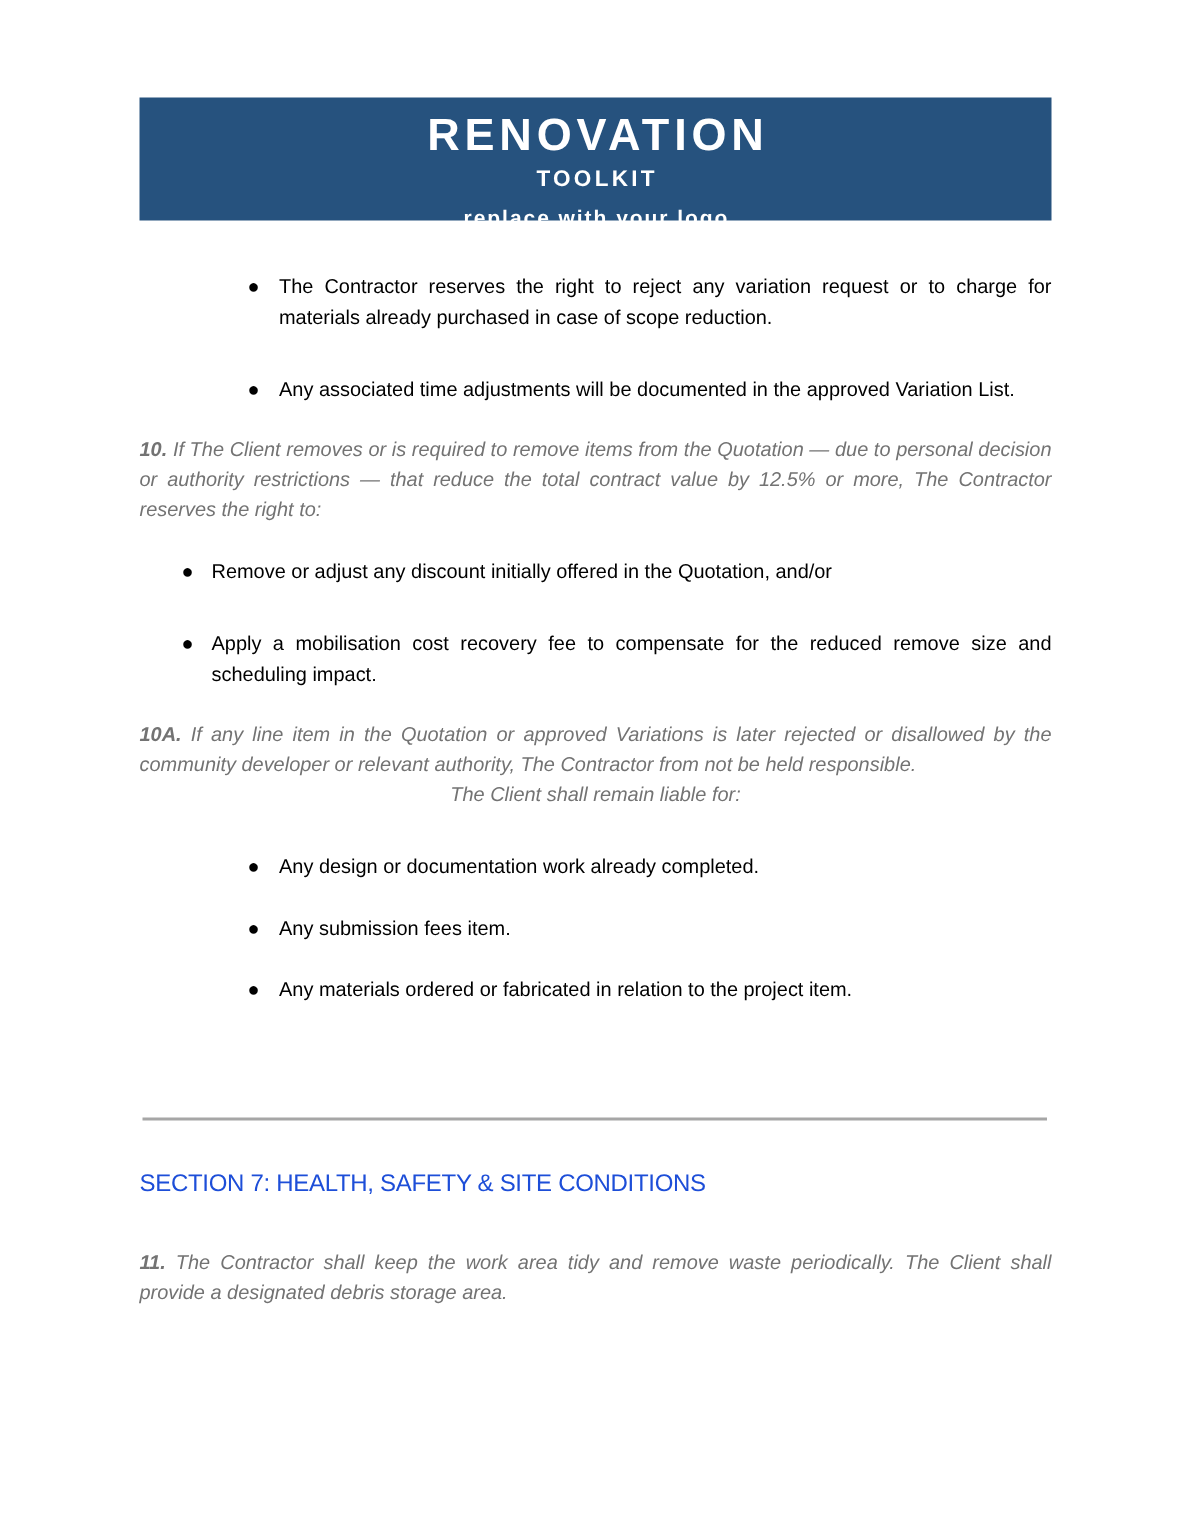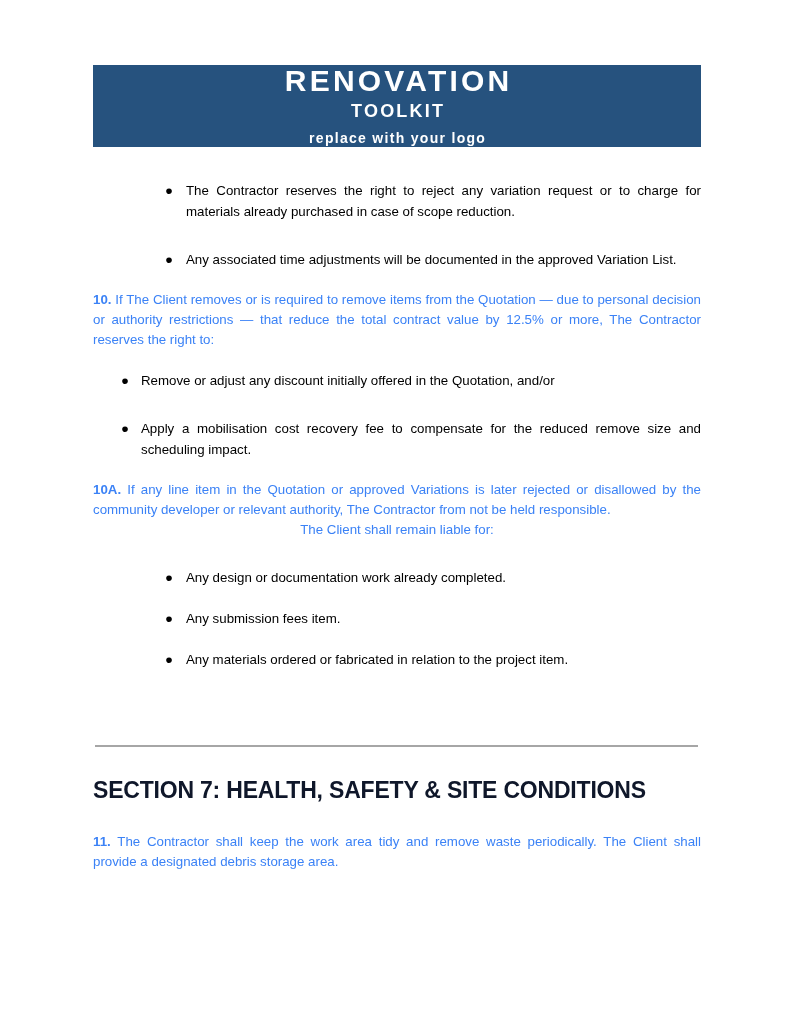--- a/index.html
+++ b/index.html
@@ -29,36 +29,36 @@
     position: absolute;
     left: 93px;
     top: 65px;
     width: 608px;
     height: 82px;
     background: #26527E;
     display: flex;
     flex-direction: column;
     align-items: center;
     justify-content: flex-start;
-    padding-top: 1px;
+    padding-top: 11px;
     box-sizing: border-box;
   }
   .banner-title {
     color: #ffffff;
     font-family: "Liberation Sans", sans-serif;
     font-size: 30px;
     font-weight: bold;
     letter-spacing: 3.2px;
     line-height: 1.0;
     text-indent: 3.2px;
   }
   .banner-subtitle {
     color: #ffffff;
     font-family: "Liberation Sans", sans-serif;
-    font-size: 18px;
+    font-size: 15px;
     font-weight: bold;
     letter-spacing: 2.2px;
     line-height: 1.0;
     margin-top: 6px;
     text-indent: 2.2px;
   }
   .banner-tagline {
     color: #ffffff;
     font-family: "Liberation Sans", sans-serif;
     font-size: 14px;
@@ -75,21 +75,22 @@
     left: 93px;
     top: 180px;
     width: 608px;
   }
 
   .para {
     font-size: 13.3px;
     line-height: 20px;
     text-align: justify;
     margin: 0;
-    color: #3b82f6;
+    color: #737373;
+    font-style: italic;
   }
   .para .num {
     font-weight: bold;
   }
 
   .bullet-list {
     list-style: none;
     margin: 0;
     padding: 0;
   }
@@ -132,24 +133,24 @@
     width: 603px;
     height: 2px;
     background: #a6a6a6;
   }
 
   
   .section-heading {
     position: absolute;
     left: 93px;
     top: 777px;
-    font-size: 23px;
-    font-weight: bold;
+    font-size: 16px;
+    font-weight: normal;
     letter-spacing: -0.2px;
-    color: #0f172a;
+    color: #1d4ed8;
     line-height: 26px;
     white-space: nowrap;
   }
 
   
   .closing {
     position: absolute;
     left: 93px;
     top: 832px;
     width: 608px;

